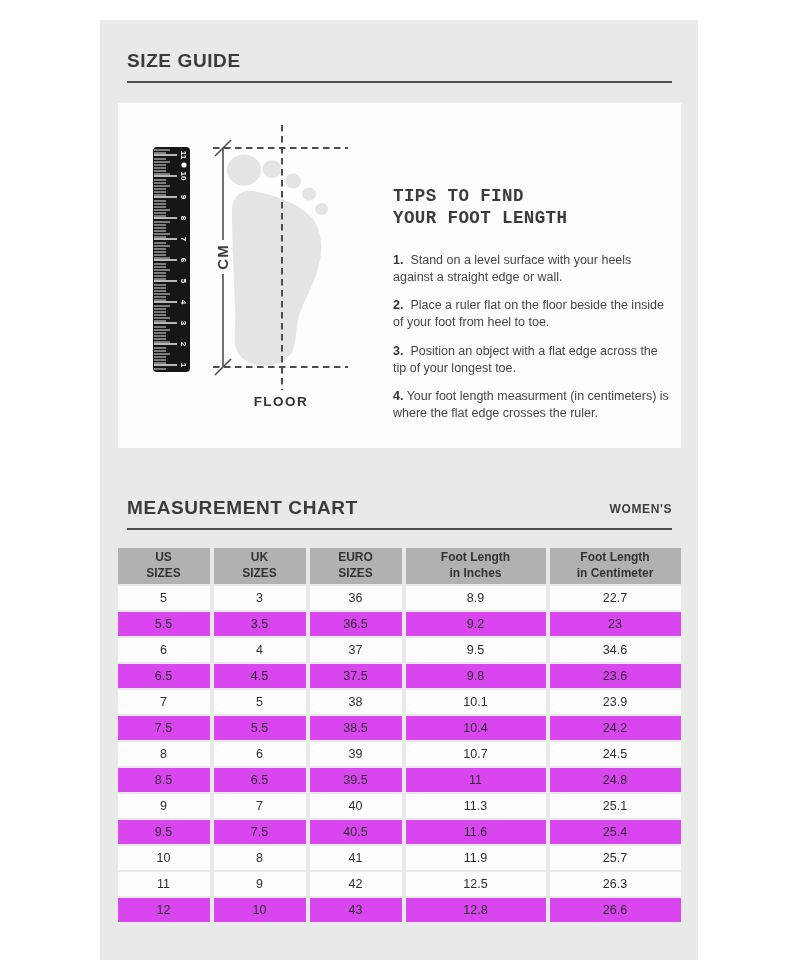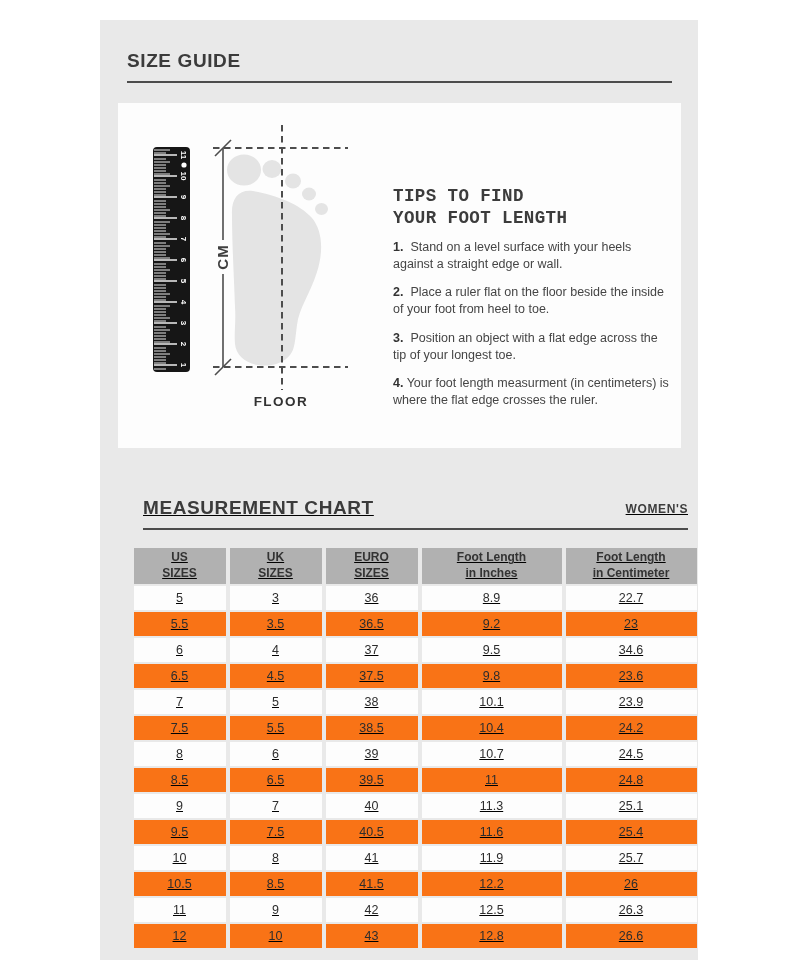--- a/index.html
+++ b/index.html
@@ -25,47 +25,47 @@
     position:absolute; left:18px; top:83px; width:563px; height:345px;
     background:#fdfdfd;
   }
   .illus-box svg { position:absolute; left:0; top:0; }
 
   .tips { position:absolute; left:275px; top:82px; width:280px; }
   .tips h2 {
     margin:0; font-size:17.5px; line-height:1.28; color:#3c3c3c;
     letter-spacing:.4px; font-weight:bold;font-family:Liberation Mono, monospace;
   }
-  .tips .steps { margin-top:9px; }
+  .tips .steps { margin-top:22px; }
   .tips p { margin:0 0 12px 0; font-size:12.5px; line-height:1.34; color:#454545; }
   .tips p b { color:#333333; }
 
   
-  .mc-section { position:absolute; left:16px; top:455px; width:100%;text-decoration:underline; }
+  .mc-section { position:absolute; left:0; top:455px; width:100%; }
   .mc-pad { padding:22px 26px 0 27px; }
   .mc-head { display:flex; justify-content:space-between; align-items:flex-end; }
   .gender {
     font-size:12px; font-weight:bold; color:#3d3d3d; letter-spacing:.6px;
     padding-bottom:3px;
   }
   table.size-table {
     margin:16px auto 12px auto; width:571px; table-layout:fixed;
     border-collapse:separate; border-spacing:4px 2px;
   }
   table.size-table th {
     background:#b1b1b1; height:36px; padding:0;
     font-size:12px; font-weight:bold; color:#333333; line-height:1.3;
     text-align:center;
   }
   table.size-table td {
     height:24px; padding:0; text-align:center;
     font-size:12.5px; color:#2d2d2d;
   }
   tr.row-light td { background:#fdfdfd; }
-  tr.row-dark td  { background:#f97316; }
+  tr.row-dark td  { background:#d946ef; }
 </style>
 </head>
 <body>
 
 <div class="panel">
 
   <div class="sg-header">
     <h1 class="sec-title">SIZE GUIDE</h1>
     <div class="rule"></div>
   </div>
@@ -301,27 +301,20 @@
             <td>11.6</td>
             <td>25.4</td>
           </tr>
           <tr class="row-light">
             <td>10</td>
             <td>8</td>
             <td>41</td>
             <td>11.9</td>
             <td>25.7</td>
           </tr>
-          <tr class="row-dark">
-            <td>10.5</td>
-            <td>8.5</td>
-            <td>41.5</td>
-            <td>12.2</td>
-            <td>26</td>
-          </tr>
           <tr class="row-light">
             <td>11</td>
             <td>9</td>
             <td>42</td>
             <td>12.5</td>
             <td>26.3</td>
           </tr>
           <tr class="row-dark">
             <td>12</td>
             <td>10</td>

